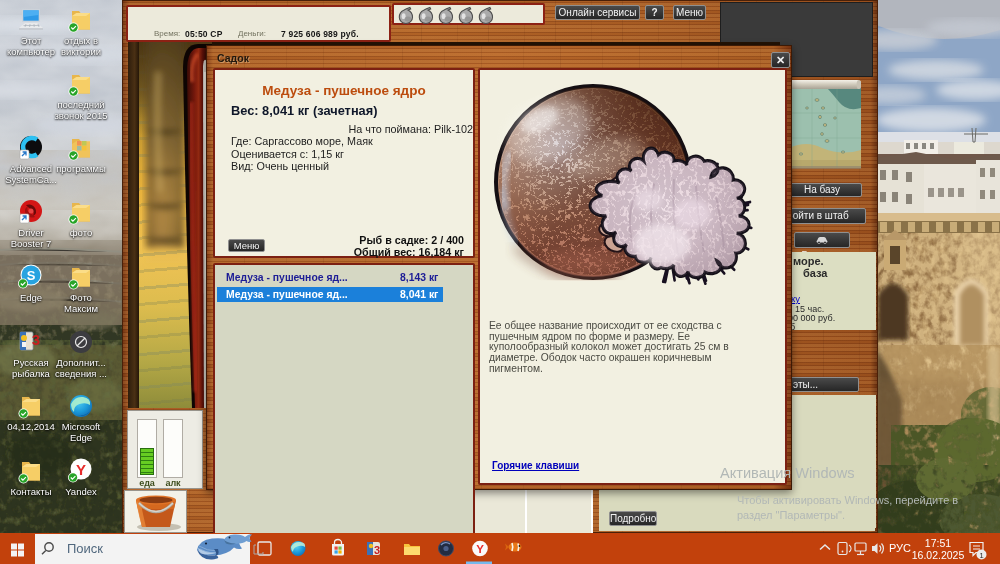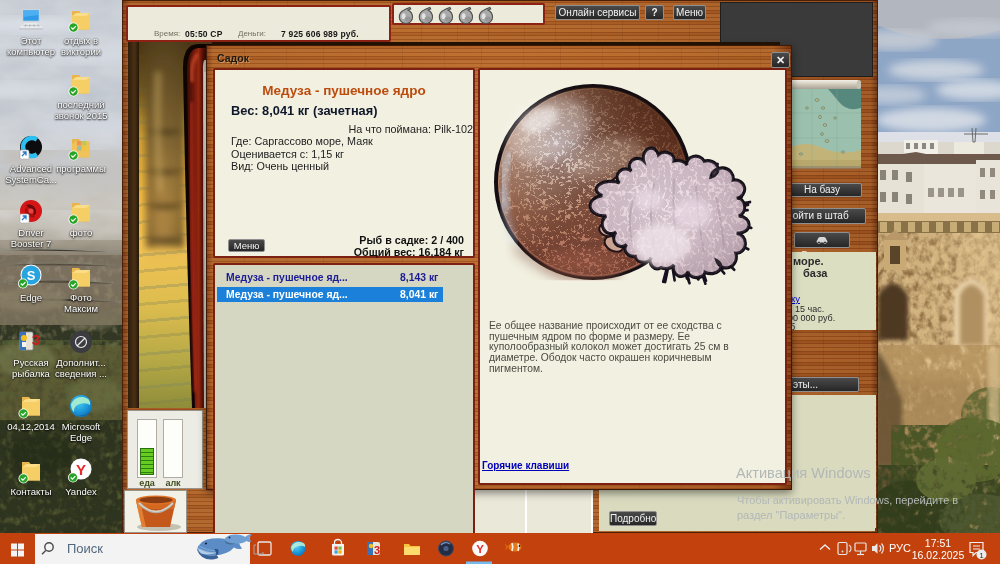--- a/index.html
+++ b/index.html
@@ -104,24 +104,24 @@
 #dpInfo .iline { font-size:10.8px; color:#1c1c1c; margin:0 0 0 16px; line-height:12.3px; }
 #btnMenuDlg { left:13px; top:169px; width:37px; height:13px; line-height:11px; font-size:9.5px; }
 .rstat { position:absolute; right:9px; font-size:10.7px; font-weight:bold; color:#101010; text-align:right; }
 
 .litem { position:absolute; left:2px; width:226px; height:15px; font-size:10.4px; font-weight:bold; color:#1c1c96; }
 .litem .nm { position:absolute; left:9px; top:2px; }
 .litem .wt { position:absolute; left:155px; top:2px;margin-left:28px; }
 .litem.sel { background:#1b80da; color:#fff; }
 
 #desc { position:absolute; left:11px; top:253px; width:260px; font-size:10.3px; line-height:10.7px; color:#4a4a42; }
-#hotkeys { position:absolute; left:4px; top:392px; font-size:10px; font-weight:bold; color:#0000bb; text-decoration:underline; }
-
-
-#wm1 { left:736px; top:464.5px; font-size:14.6px; color:#b2b8b6; }
+#hotkeys { position:absolute; left:14px; top:392px; font-size:10px; font-weight:bold; color:#0000bb; text-decoration:underline; }
+
+
+#wm1 { left:720px; top:464.5px; font-size:14.6px; color:#b2b8b6; }
 #wm2 { left:737px; top:493px; font-size:11px; color:#b2b8b6; line-height:15.3px; }
 
 
 #taskbar { left:0; top:533px; width:1000px; height:31px; background:#c2410c; }
 #searchbox { position:absolute; left:35px; top:1px; width:215px; height:30px; background:#f3f3f3; }
 #searchbox span { position:absolute; left:32px; top:7px; font-size:13px; color:#51687e; }
 #tbtime { position:absolute; left:916px; top:4px; width:44px; text-align:center; font-size:10.5px; color:#fff; }
 #tbdate { position:absolute; left:908px; top:16px; width:60px; text-align:center; font-size:10.5px; color:#fff; }
 #rus { position:absolute; left:889px; top:9px; font-size:11px; color:#fff; }
 

